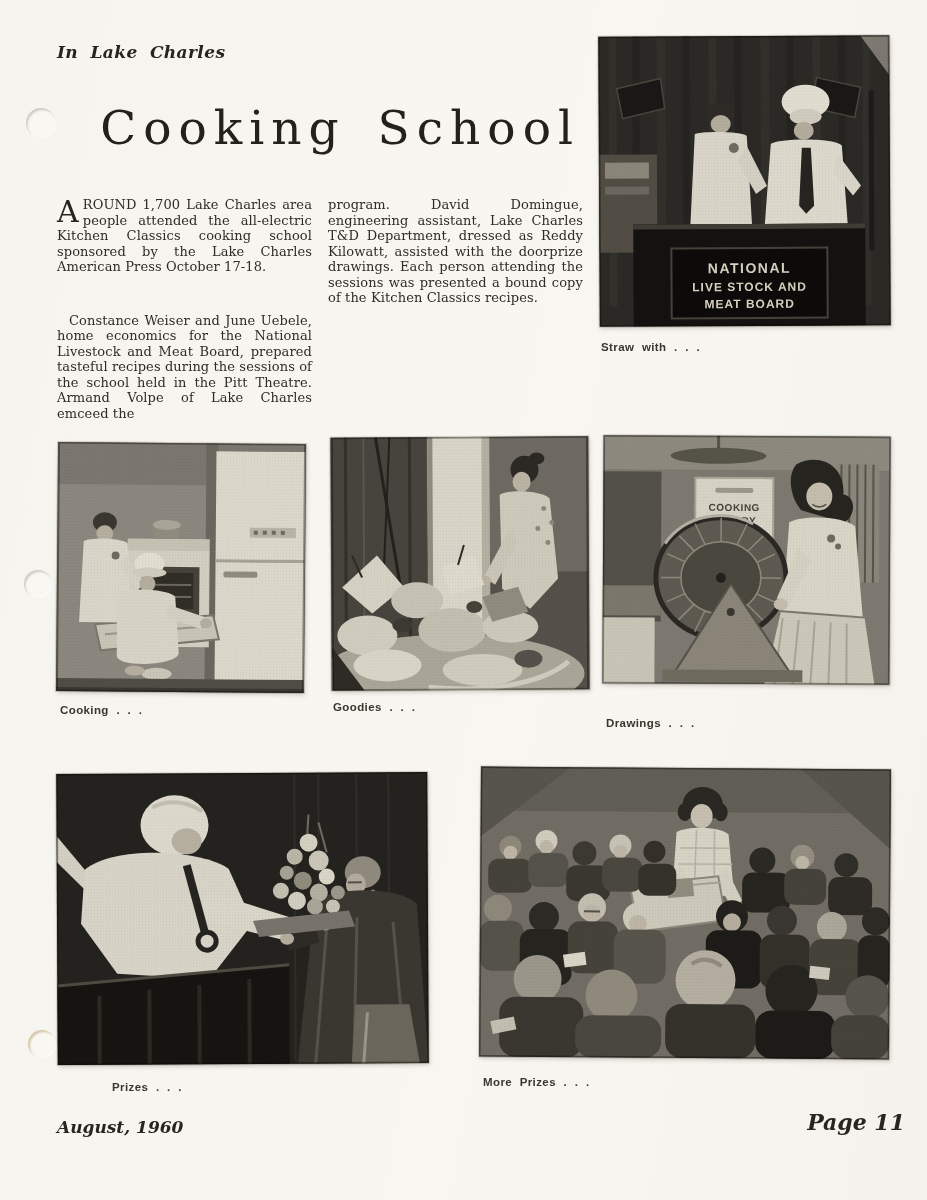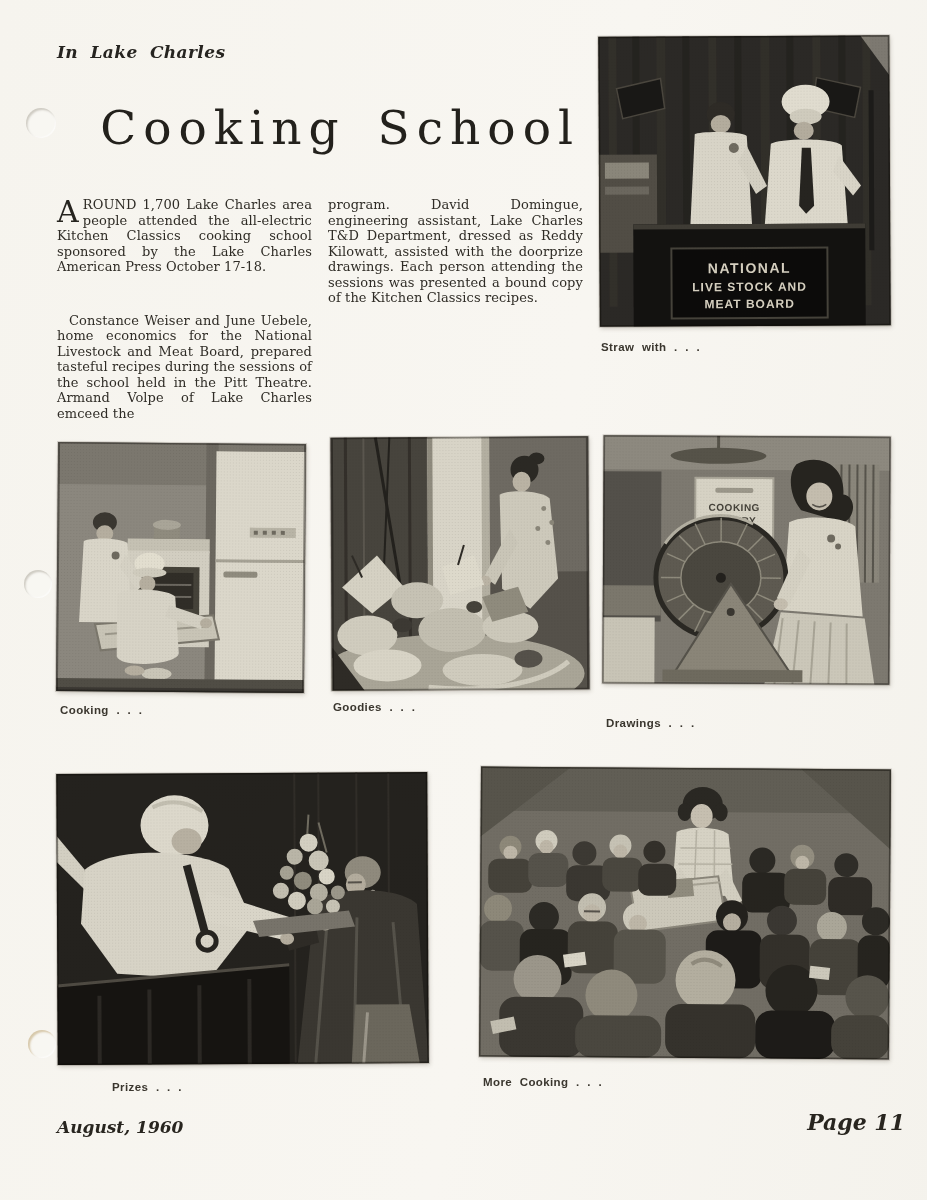--- a/index.html
+++ b/index.html
@@ -429,18 +429,18 @@
         <rect x="186" y="236" width="90" height="54" rx="16" fill="#35322c"></rect>
         <rect x="276" y="242" width="80" height="48" rx="16" fill="#1d1b18"></rect>
         <rect x="352" y="246" width="58" height="44" rx="16" fill="#45423a"></rect>
         <rect x="84" y="186" width="22" height="13" fill="#d8d4c6" transform="rotate(-8 95 192)"></rect>
         <rect x="330" y="198" width="20" height="12" fill="#ccc8ba" transform="rotate(6 340 204)"></rect>
         <rect x="12" y="252" width="24" height="13" fill="#c2beb0" transform="rotate(-12 24 258)"></rect>
       </g>
       <rect x="0" y="0" width="410" height="290" fill="none" stroke="rgba(10,8,5,.45)" stroke-width="3"></rect>
     </svg>
   </figure>
-  <div class="caption c6">More Cooking . . .</div>
+  <div class="caption c6">More Prizes . . .</div>
 
   <div class="footer-date">August, 1960</div>
   <div class="footer-page">Page 11</div>
 
 </div>
 
 </body></html>

